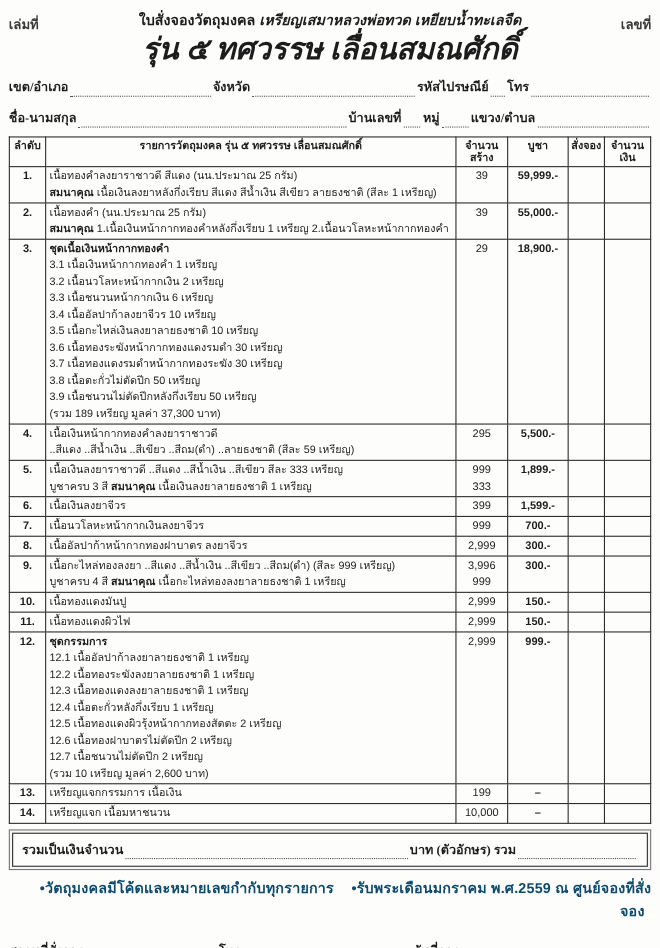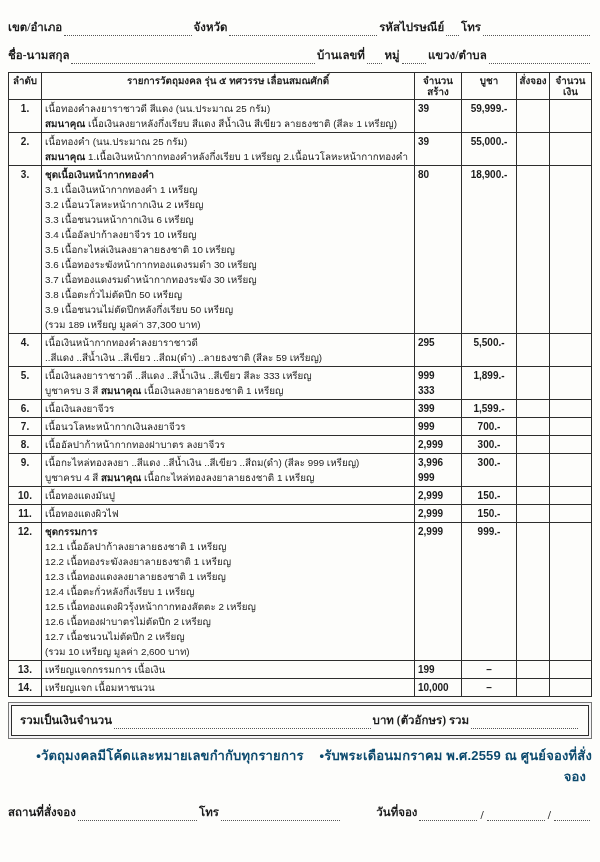--- a/index.html
+++ b/index.html
@@ -24,21 +24,21 @@
   .dots{border-bottom:1.2px dotted #555;height:13px;display:inline-block;}
   .fields-row .dots{flex:1;margin:0 2px;}
   
   table.items{width:100%;border-collapse:collapse;table-layout:fixed;margin-top:8px;}
   table.items th, table.items td{border:1.2px solid #2d2d2d;vertical-align:top;padding:1px 3px;}
   table.items th{font-size:9.8px;font-weight:700;padding:2px 1px;line-height:11px;}
   td.row-no{font-size:10px;font-weight:700;text-align:center;line-height:15px;}
   td.row-desc{font-size:9.8px;line-height:15px;}
   td.row-desc .desc-line{white-space:nowrap;overflow:hidden;}
   td.row-desc .b{font-weight:700;}
-  td.row-qty{font-size:10px;font-weight:700;line-height:15px;}
+  td.row-qty{font-size:10px;font-weight:400;text-align:center;line-height:15px;}
   td.row-price{font-size:10px;font-weight:700;text-align:center;line-height:15px;}
   
   .summary-outer{margin-top:5px;border:1px solid #777;padding:2px;background:#f5f4f6;}
   .summary-inner{border:1.6px solid #2d2d2d;background:#fdfdfb;display:flex;align-items:flex-end;
     font-family:Liberation Serif, serif;font-weight:700;font-size:11.5px;padding:5px 8px 6px 8px;}
   .summary-inner .dots{height:12px;}
   .summary-inner .d1{flex:2.4;margin:0 2px;}
   .summary-inner .d2{flex:1;margin:0 2px;}
   
   .notes{margin-top:6px;text-align:right;font-size:13px;font-weight:700;color:#0c4a6e;letter-spacing:0.2px;}
@@ -50,20 +50,31 @@
   .foot-line .lbl{white-space:nowrap;}
   .foot-line .dots{flex:1;margin:0 2px;height:12px;}
   .foot-line .dots.fixed{flex:0 0 58px;}
   .foot-line .slash{padding:0 1px;}
 </style>
 </head>
 <body>
 
 <div class="page">
 
+  <div class="top">
+    <div class="corner-label">เล่มที่</div>
+    <div class="titles">
+      <div class="title-small">
+        <span>ใบสั่งจองวัตถุมงคล</span>
+        <span class="it">เหรียญเสมาหลวงพ่อทวด เหยียบน้ำทะเลจืด</span>
+      </div>
+      <div class="title-main">รุ่น ๕ ทศวรรษ เลื่อนสมณศักดิ์</div>
+    </div>
+    <div class="corner-label right">เลขที่</div>
+  </div>
 
   <div class="fields-row" id="fields-row2">
       <span class="f" style="flex: 1.7 1 0%;">
         <span class="lbl">เขต/อำเภอ</span>
         <span class="dots" style="flex: 1 1 0%;"></span>
       </span>
       <span class="f" style="flex: 1.7 1 0%;">
         <span class="lbl">จังหวัด</span>
         <span class="dots" style="flex: 1 1 0%;"></span>
       </span>
@@ -150,21 +161,21 @@
             <div class="desc-line"><span>3.3 เนื้อชนวนหน้ากากเงิน 6 เหรียญ</span></div>
             <div class="desc-line"><span>3.4 เนื้ออัลปาก้าลงยาจีวร 10 เหรียญ</span></div>
             <div class="desc-line"><span>3.5 เนื้อกะไหล่เงินลงยาลายธงชาติ 10 เหรียญ</span></div>
             <div class="desc-line"><span>3.6 เนื้อทองระฆังหน้ากากทองแดงรมดำ 30 เหรียญ</span></div>
             <div class="desc-line"><span>3.7 เนื้อทองแดงรมดำหน้ากากทองระฆัง 30 เหรียญ</span></div>
             <div class="desc-line"><span>3.8 เนื้อตะกั่วไม่ตัดปีก 50 เหรียญ</span></div>
             <div class="desc-line"><span>3.9 เนื้อชนวนไม่ตัดปีกหลังกึ่งเรียบ 50 เหรียญ</span></div>
             <div class="desc-line"><span>(รวม 189 เหรียญ มูลค่า 37,300 บาท)</span></div>
           </td>
           <td class="row-qty">
-            <div>80</div>
+            <div>29</div>
           </td>
           <td class="row-price">18,900.-</td>
           <td></td>
           <td></td>
         </tr>
         <tr>
           <td class="row-no">4.</td>
           <td class="row-desc">
             <div class="desc-line"><span>เนื้อเงินหน้ากากทองคำลงยาราชาวดี</span></div>
             <div class="desc-line"><span>..สีแดง ..สีน้ำเงิน ..สีเขียว ..สีถม(ดำ) ..ลายธงชาติ (สีละ 59 เหรียญ)</span></div>

